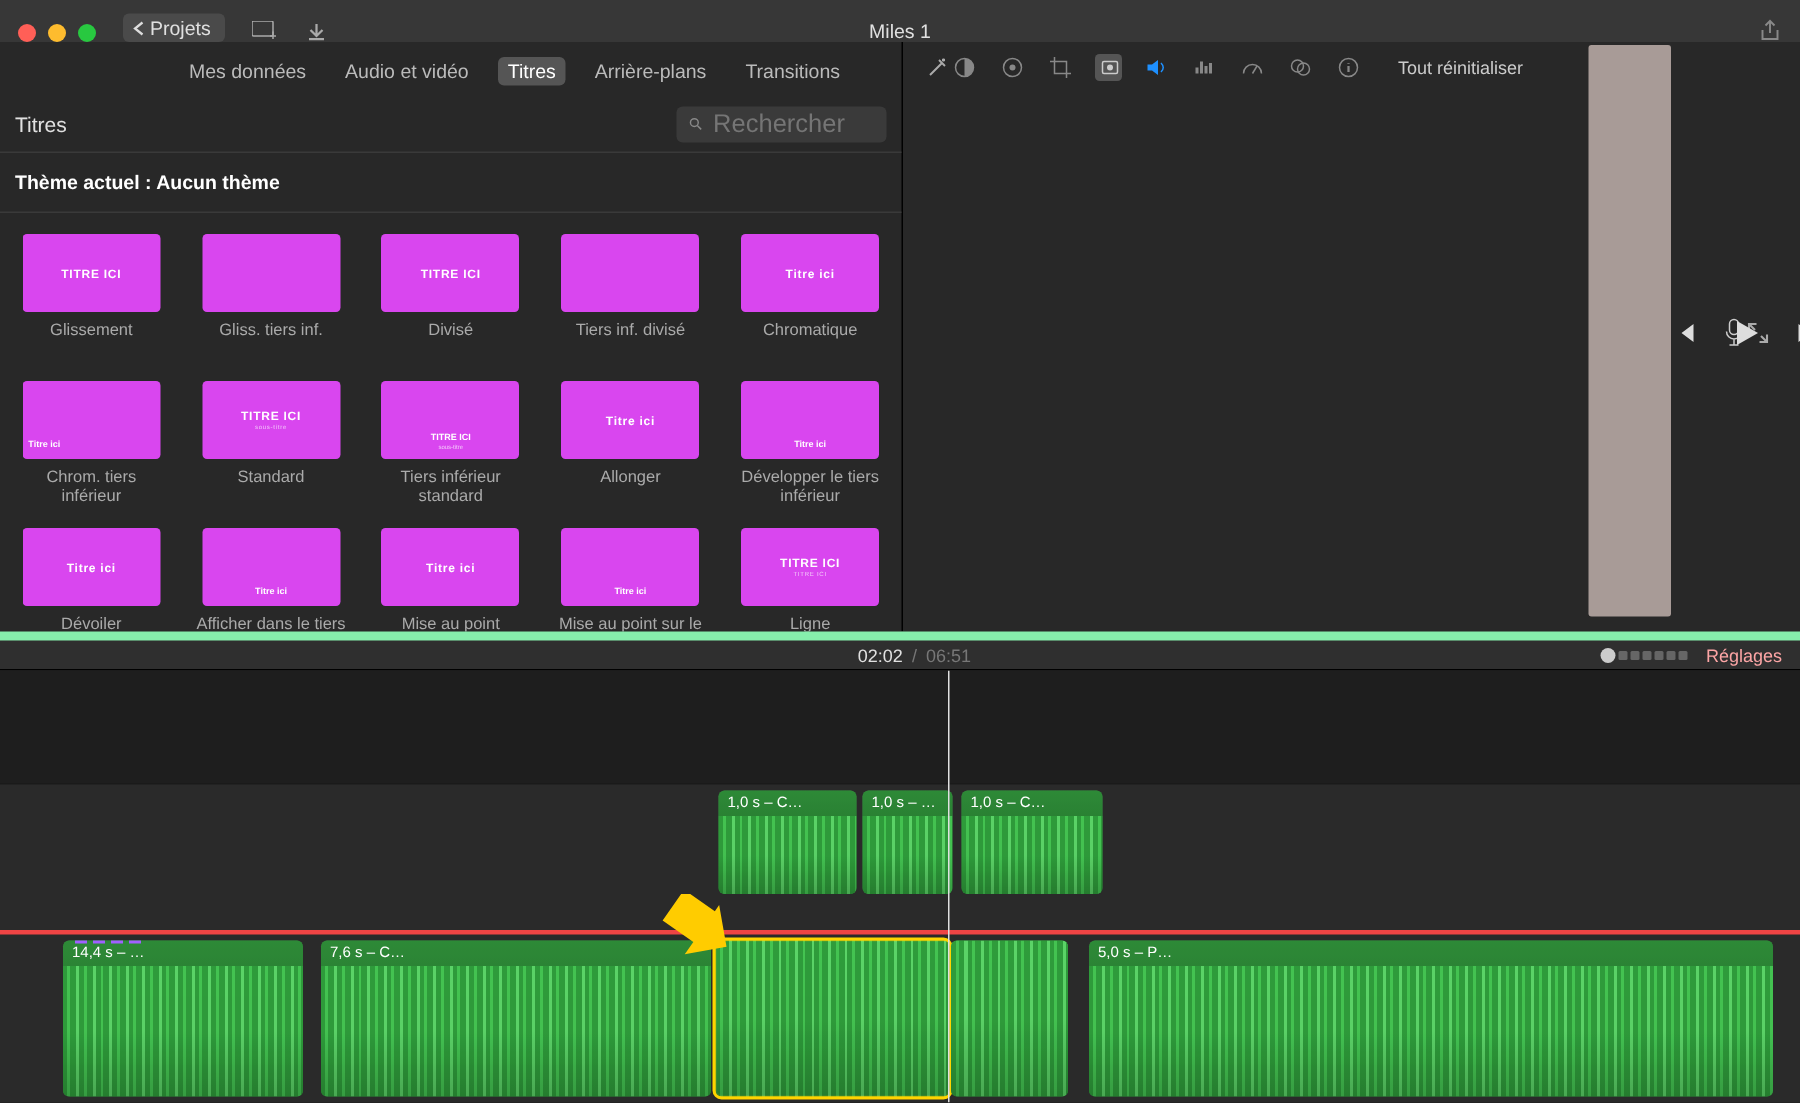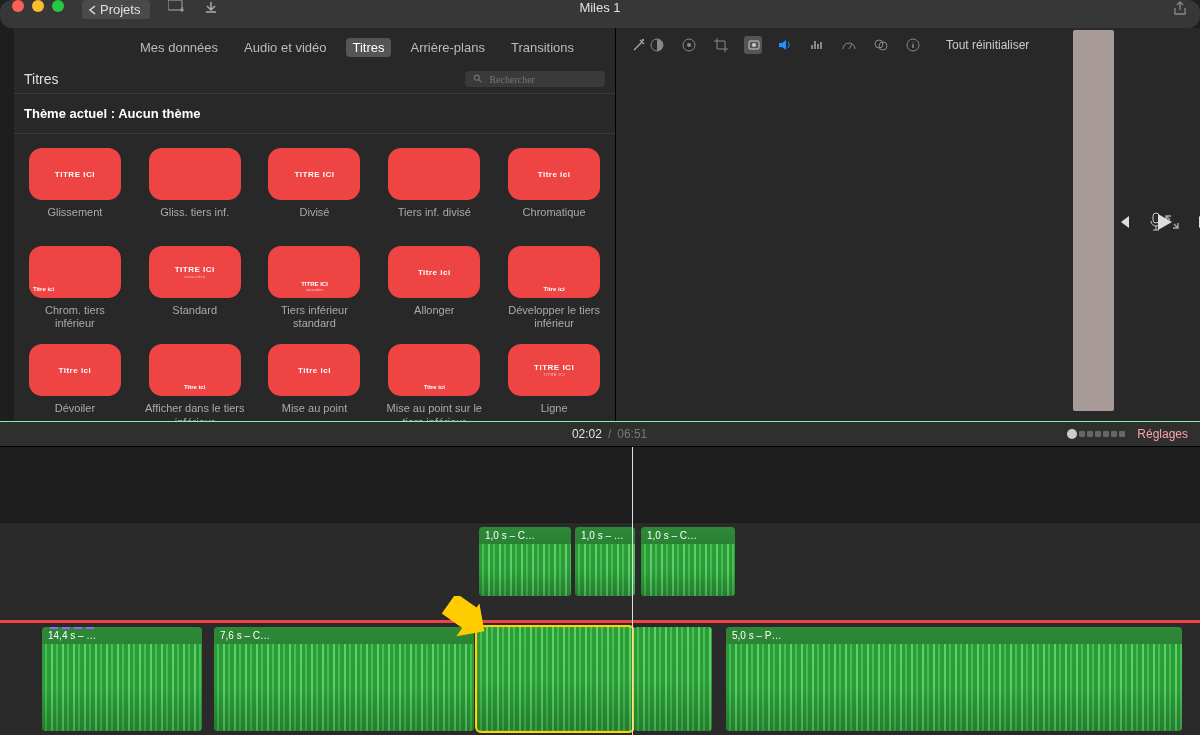--- a/index.html
+++ b/index.html
@@ -1,59 +1,59 @@
 <!DOCTYPE html>
 <html><head>
 <meta charset="utf-8">
 <style>
 * { box-sizing: border-box; margin: 0; padding: 0; font-family: -apple-system, BlinkMacSystemFont, "Helvetica Neue", sans-serif; }
 body { background: #1e1e1e; color: #ccc; width: 1200px; height: 735px; overflow: hidden; display: flex; flex-direction: column; }
-.titlebar { height: 28px; background: #373737; display: flex; align-items: flex-start; padding: 0 12px; position: relative; border-radius: 12px; }
+.titlebar { height: 28px; background: #373737; display: flex; align-items: flex-end; padding: 0 12px; position: relative; }
 .traffic-lights { display: flex; gap: 8px; align-items: center; }
 .tl { width: 12px; height: 12px; border-radius: 50%; }
 .tl-red { background: #ff5f57; }
 .tl-yellow { background: #febc2e; }
 .tl-green { background: #28c840; }
 .projects-btn { margin-left: 18px; background: #4a4a4a; border-radius: 4px; padding: 2px 10px 2px 6px; display: flex; align-items: center; gap: 4px; color: #e0e0e0; font-size: 13px; cursor: pointer; }
 .tb-icon { margin-left: 18px; color: #aaa; font-size: 14px; cursor: pointer; }
 .titlebar-center { position: absolute; left: 50%; transform: translateX(-50%); font-size: 13px; color: #e0e0e0; }
 .titlebar-right { margin-left: auto; color: #888; cursor: pointer; }
-.browser-area { display: flex; height: 393px; padding-left: 14px; }
+.browser-area { display: flex; height: 393px; }
 .browser-left { width: 602px; background: #282828; display: flex; flex-direction: column; border-right: 1px solid #000; }
 .browser-tabs { display: flex; gap: 14px; padding: 10px 16px 8px 120px; font-size: 13px; color: #bbb; }
 .browser-tab { cursor: pointer; padding: 2px 6px; border-radius: 4px; }
 .browser-tab.active { background: #555; color: #fff; }
 .filter-row { display: flex; align-items: center; padding: 6px 10px; border-bottom: 1px solid #3a3a3a; }
 .filter-label { font-size: 14px; color: #e0e0e0; }
 .search-wrap { margin-left: auto; display: flex; align-items: center; background: #3a3a3a; border-radius: 4px; padding: 2px 8px; width: 140px; }
 .search-wrap svg { width: 12px; height: 12px; fill: #888; }
-.search-wrap input { background: none; border: none; outline: none; color: #ccc; font-size: 10px; margin-left: 6px; width: 100%; font-family: Liberation Serif, serif; }
+.search-wrap input { background: none; border: none; outline: none; color: #ccc; font-size: 17px; margin-left: 6px; width: 100%; }
 .theme-row { padding: 12px 10px; font-size: 13px; color: #fff; font-weight: 600; border-bottom: 1px solid #3a3a3a; }
 .titles-grid { padding: 14px 10px; display: grid; grid-template-columns: repeat(5, 1fr); gap: 14px 18px; overflow-y: auto; }
 .title-item { display: flex; flex-direction: column; align-items: center; cursor: pointer; }
-.title-thumb { width: 92px; height: 52px; background: #ef4444; border-radius: 13px; display: flex; align-items: center; justify-content: center; flex-direction: column; color: #fff; font-size: 7px; font-weight: bold; position: relative; }
+.title-thumb { width: 92px; height: 52px; background: #d946ef; border-radius: 3px; display: flex; align-items: center; justify-content: center; flex-direction: column; color: #fff; font-size: 7px; font-weight: bold; position: relative; }
 .title-thumb.centered { font-size: 8px; letter-spacing: 0.5px; }
 .title-thumb.lower { justify-content: flex-end; padding-bottom: 6px; font-size: 6px; }
 .title-thumb.lower-left { justify-content: flex-end; align-items: flex-start; padding: 0 0 6px 4px; font-size: 6px; }
 .title-thumb .sub { font-size: 4px; opacity: 0.7; font-weight: normal; }
 .title-label { font-size: 11px; color: #aaa; margin-top: 6px; text-align: center; line-height: 1.2; min-height: 26px; }
 .viewer-area { flex: 1; background: #282828; display: flex; flex-direction: row; }
 .viewer-tools { display: flex; align-items: center; padding: 6px 14px; height: 34px; }
 .wand { margin-right: auto; cursor: pointer; }
 .tool-icons { display: flex; gap: 14px; align-items: center; }
 .tool-icon { width: 18px; height: 18px; display: flex; align-items: center; justify-content: center; cursor: pointer; color: #888; }
 .tool-icon.active { background: #555; border-radius: 3px; padding: 2px; }
 .reset-btn { margin-left: 24px; font-size: 12px; color: #ccc; cursor: pointer; }
 .viewer-canvas { margin: 2px 14px 10px 30px; flex: 1; background: #a89b97; border-radius: 2px; }
 .playback-bar { display: flex; align-items: center; padding: 6px 20px 12px 20px; }
 .mic-icon { color: #ccc; cursor: pointer; }
 .transport { position: absolute; left: 50%; transform: translateX(-50%); display: flex; gap: 20px; align-items: center; }
 .transport-wrap { position: relative; width: 100%; display: flex; align-items: center; }
 .expand-icon { margin-left: auto; color: #aaa; cursor: pointer; }
-.timeline-header { height: 26px; background: #2f2f2f; display: flex; align-items: center; padding: 0 12px; font-size: 12px; border-top: 1px solid #86efac; border-bottom: 1px solid #000; }
+.timeline-header { height: 26px; background: #2f2f2f; display: flex; align-items: center; padding: 0 12px; font-size: 12px; border-top: 6px solid #86efac; border-bottom: 1px solid #000; }
 .tc-current { margin-left: auto; color: #e0e0e0; }
 .tc-sep { color: #777; margin: 0 6px; }
 .tc-total { color: #777; }
 .zoom-slider { display: flex; align-items: center; gap: 2px; margin-left: 420px; }
 .zoom-dot { width: 6px; height: 6px; background: #666; border-radius: 1px; }
 .zoom-handle { width: 10px; height: 10px; background: #ccc; border-radius: 50%; }
 .reglages { margin-left: 12px; color: #fca5a5; font-size: 12px; cursor: pointer; }
 .timeline-body { flex: 1; background: #2a2a2a; position: relative; overflow: hidden; }
 .tl-upper { height: 75px; background: #1e1e1e; }
 .tl-track1 { height: 78px; position: relative; background: #2a2a2a; border-top: 1px solid #1a1a1a; }

